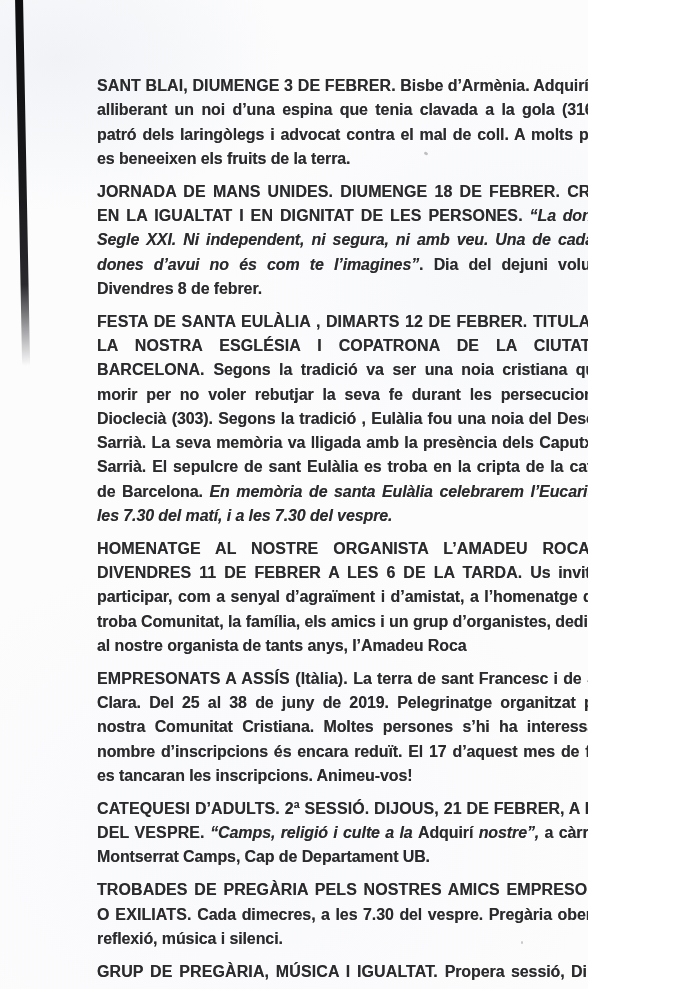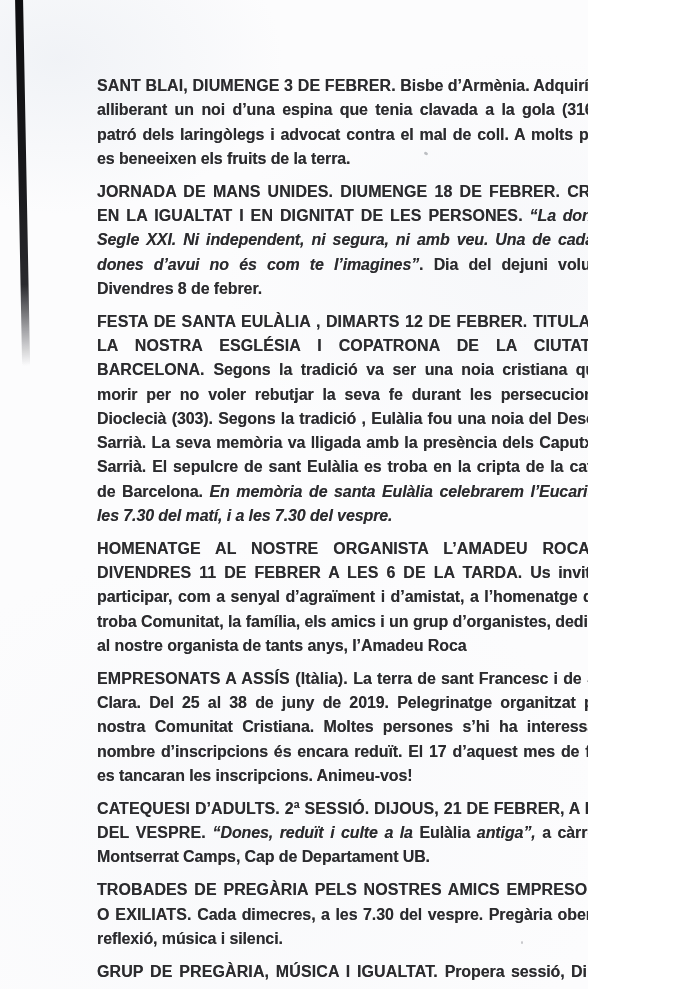--- a/index.html
+++ b/index.html
@@ -61,17 +61,17 @@
   <div class="scan-strip"></div>
   <div class="speck speck-1"></div>
   <div class="speck speck-2"></div>
   <div class="speck speck-3"></div>
   <div class="text-block">
       <p><span class="run-header">SANT BLAI, DIUMENGE 3 DE FEBRER. </span><span class="run-regular">Bisbe d’Armènia. Adquirí fama alliberant un noi d’una espina que tenia clavada a la gola (316). És patró dels laringòlegs i advocat contra el mal de coll. A molts pobles es beneeixen els fruits de la terra.</span></p>
       <p><span class="run-header">JORNADA DE MANS UNIDES. DIUMENGE 18 DE FEBRER. CREIEM EN LA IGUALTAT I EN DIGNITAT DE LES PERSONES. </span><span class="run-italic">“La dona del Segle XXI. Ni independent, ni segura, ni amb veu. Una de cada tres dones d’avui no és com te l’imagines”</span><span class="run-regular">. Dia del dejuni voluntari: Divendres 8 de febrer.</span></p>
       <p><span class="run-header">FESTA DE SANTA EULÀLIA , DIMARTS 12 DE FEBRER. TITULAR DE LA NOSTRA ESGLÉSIA I COPATRONA  DE LA CIUTAT DE BARCELONA. </span><span class="run-regular">Segons la tradició va ser una noia cristiana que va morir per no voler rebutjar la seva fe durant les persecucions de Dioclecià (303). Segons la tradició , Eulàlia fou una noia del Desert de Sarrià. La seva  memòria va lligada amb la presència dels Caputxins a Sarrià. El sepulcre de sant Eulàlia es troba en la cripta de la catedral de Barcelona. </span><span class="run-italic">En memòria de santa Eulàlia celebrarem l’Eucaristia a les 7.30 del matí,  i a les 7.30 del vespre.</span></p>
       <p><span class="run-header">HOMENATGE AL NOSTRE ORGANISTA L’AMADEU ROCA. EL DIVENDRES 11 DE FEBRER A LES 6 DE LA TARDA. </span><span class="run-regular">Us invitem a participar, com  a senyal d’agraïment i d’amistat, a l’homenatge que la troba Comunitat, la família, els amics i un grup d’organistes, dedicaran al nostre organista de tants anys, l’Amadeu Roca</span></p>
       <p><span class="run-header">EMPRESONATS A ASSÍS (Itàlia). </span><span class="run-regular">La terra de sant Francesc i de Santa Clara. Del 25 al 38 de juny de 2019. Pelegrinatge organitzat per la nostra Comunitat Cristiana. Moltes persones s’hi ha interessat. El nombre d’inscripcions és encara reduït. El 17 d’aquest mes de febrer es tancaran les inscripcions. Animeu-vos!</span></p>
-      <p><span class="run-header">CATEQUESI D’ADULTS. 2ª SESSIÓ. DIJOUS, 21 DE FEBRER, A LES 8 DEL VESPRE. </span><span class="run-italic">“Dones, reduït i culte a la </span><span class="run-regular">Eulàlia </span><span class="run-italic">antiga”,</span><span class="run-regular"> a càrrec de Montserrat Camps, Cap de Departament UB.</span></p>
+      <p><span class="run-header">CATEQUESI D’ADULTS. 2ª SESSIÓ. DIJOUS, 21 DE FEBRER, A LES 8 DEL VESPRE. </span><span class="run-italic">“Camps, religió i culte a la </span><span class="run-regular">Adquirí </span><span class="run-italic">nostre”,</span><span class="run-regular"> a càrrec de Montserrat Camps, Cap de Departament UB.</span></p>
       <p><span class="run-header">TROBADES DE PREGÀRIA PELS NOSTRES AMICS EMPRESONATS O EXILIATS. </span><span class="run-regular">Cada dimecres, a les 7.30 del vespre. Pregària oberta de reflexió, música i silenci.</span></p>
       <p><span class="run-header">GRUP DE PREGÀRIA, MÚSICA I IGUALTAT. </span><span class="run-regular">Propera sessió, Dimarts 26 de febrer, a les 7.30 del vespre, a la sala P. Miquel d’Esplugues.</span></p>
     </div>
 </div>
 
 </body></html>

